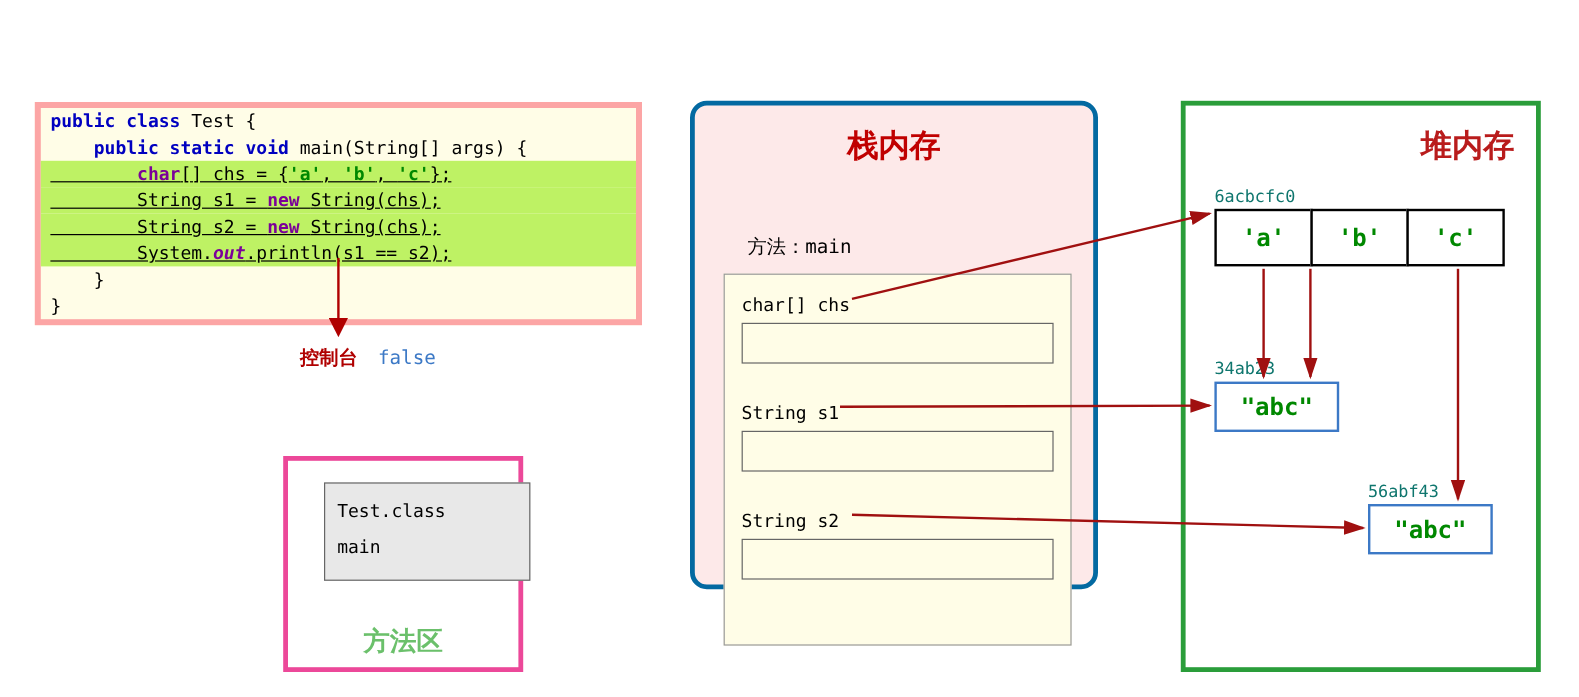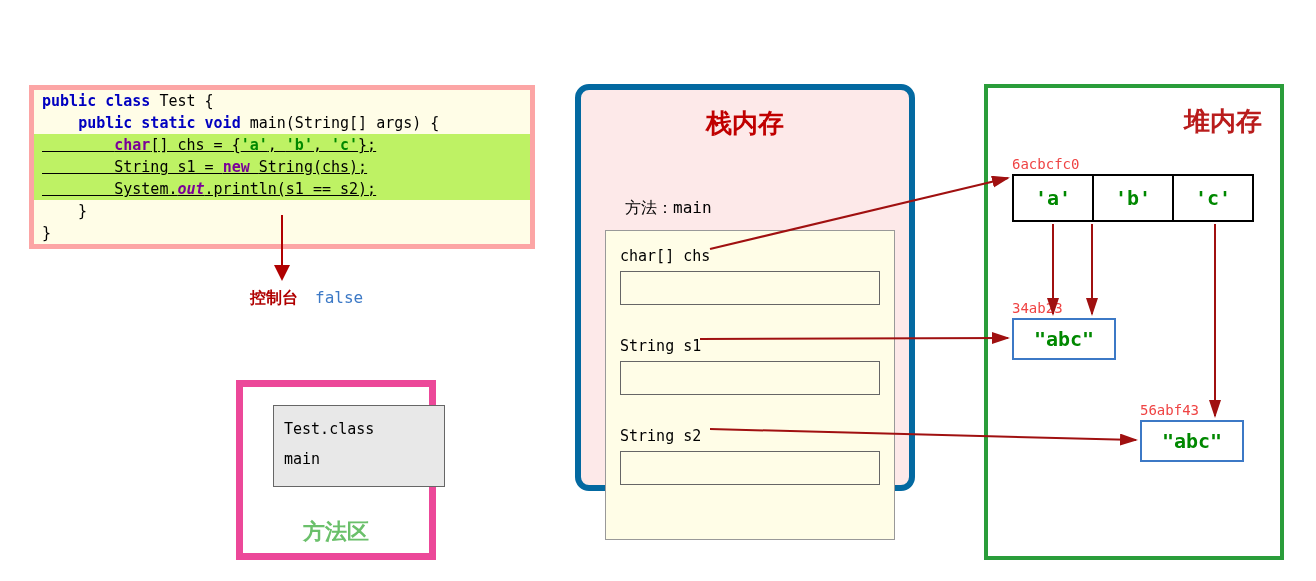--- a/index.html
+++ b/index.html
@@ -43,21 +43,21 @@
     font-family: Consolas, monospace;
     font-size: 16px;
   }
   .arrow-down-svg { position: absolute; left: 272px; top: 215px; pointer-events:none; }
   .method-area {
     position: absolute;
     left: 236px;
     top: 380px;
     width: 200px;
     height: 180px;
-    border: 7px solid #ec4899;
+    border: 4px solid #ec4899;
   }
   .method-area-title {
     position: absolute;
     bottom: 6px;
     left: 0; right: 0;
     text-align: center;
     color: #6bc06b;
     font-weight: bold;
     font-size: 22px;
     font-family: "Microsoft YaHei", sans-serif;
@@ -74,21 +74,21 @@
     font-size: 15px;
     padding: 8px 10px;
     line-height: 30px;
   }
   .stack-area {
     position: absolute;
     left: 575px;
     top: 84px;
     width: 340px;
     height: 407px;
-    border: 6px solid #0369a1;
+    border: 4px solid #0369a1;
     border-radius: 14px;
     background: #fde9e9;
   }
   .stack-title {
     position: absolute;
     top: 16px;
     left: 0; right: 0;
     text-align: center;
     color: #c00000;
     font-weight: bold;
@@ -140,21 +140,21 @@
     position: absolute;
     top: 16px;
     right: 18px;
     color: #b91c1c;
     font-weight: bold;
     font-size: 26px;
     font-family: "Microsoft YaHei", sans-serif;
   }
   .addr {
     position: absolute;
-    color: #ef4444;
+    color: #0f766e;
     font-family: Consolas, monospace;
     font-size: 14px;
   }
   .char-array {
     position: absolute;
     left: 1012px;
     top: 174px;
     display: flex;
   }
   .char-cell {
@@ -191,20 +191,21 @@
   svg.overlay { position: absolute; left: 0; top: 0; pointer-events: none; }
 </style>
 </head>
 <body>
 
 <div class="code-box">
   <div class="code-line"><span class="kw">public class</span><span> Test {</span></div>
   <div class="code-line"><span>    </span><span class="kw">public static void</span><span> main(String[] args) {</span></div>
   <div class="code-line hl"><span>        </span><span class="kw2">char</span><span>[] chs = {</span><span class="lit">'a'</span><span>, </span><span class="lit">'b'</span><span>, </span><span class="lit">'c'</span><span>};</span></div>
   <div class="code-line hl"><span>        String s1 = </span><span class="kw2">new </span><span>String(chs);</span></div>
+  <div class="code-line hl"><span>        String s2 = </span><span class="kw2">new </span><span>String(chs);</span></div>
   <div class="code-line hl"><span>        System.</span><span class="kw2 it">out</span><span>.println(s1 == s2);</span></div>
   <div class="code-line">    }</div>
   <div class="code-line">}</div>
 </div>
 
 <svg class="arrow-down-svg" width="20" height="70">
   <defs>
       <marker id="ad" markerWidth="8" markerHeight="8" refX="4" refY="4" orient="auto">
         <path d="M0,0 L8,4 L0,8 Z" fill="#b00000"></path>
       </marker>

